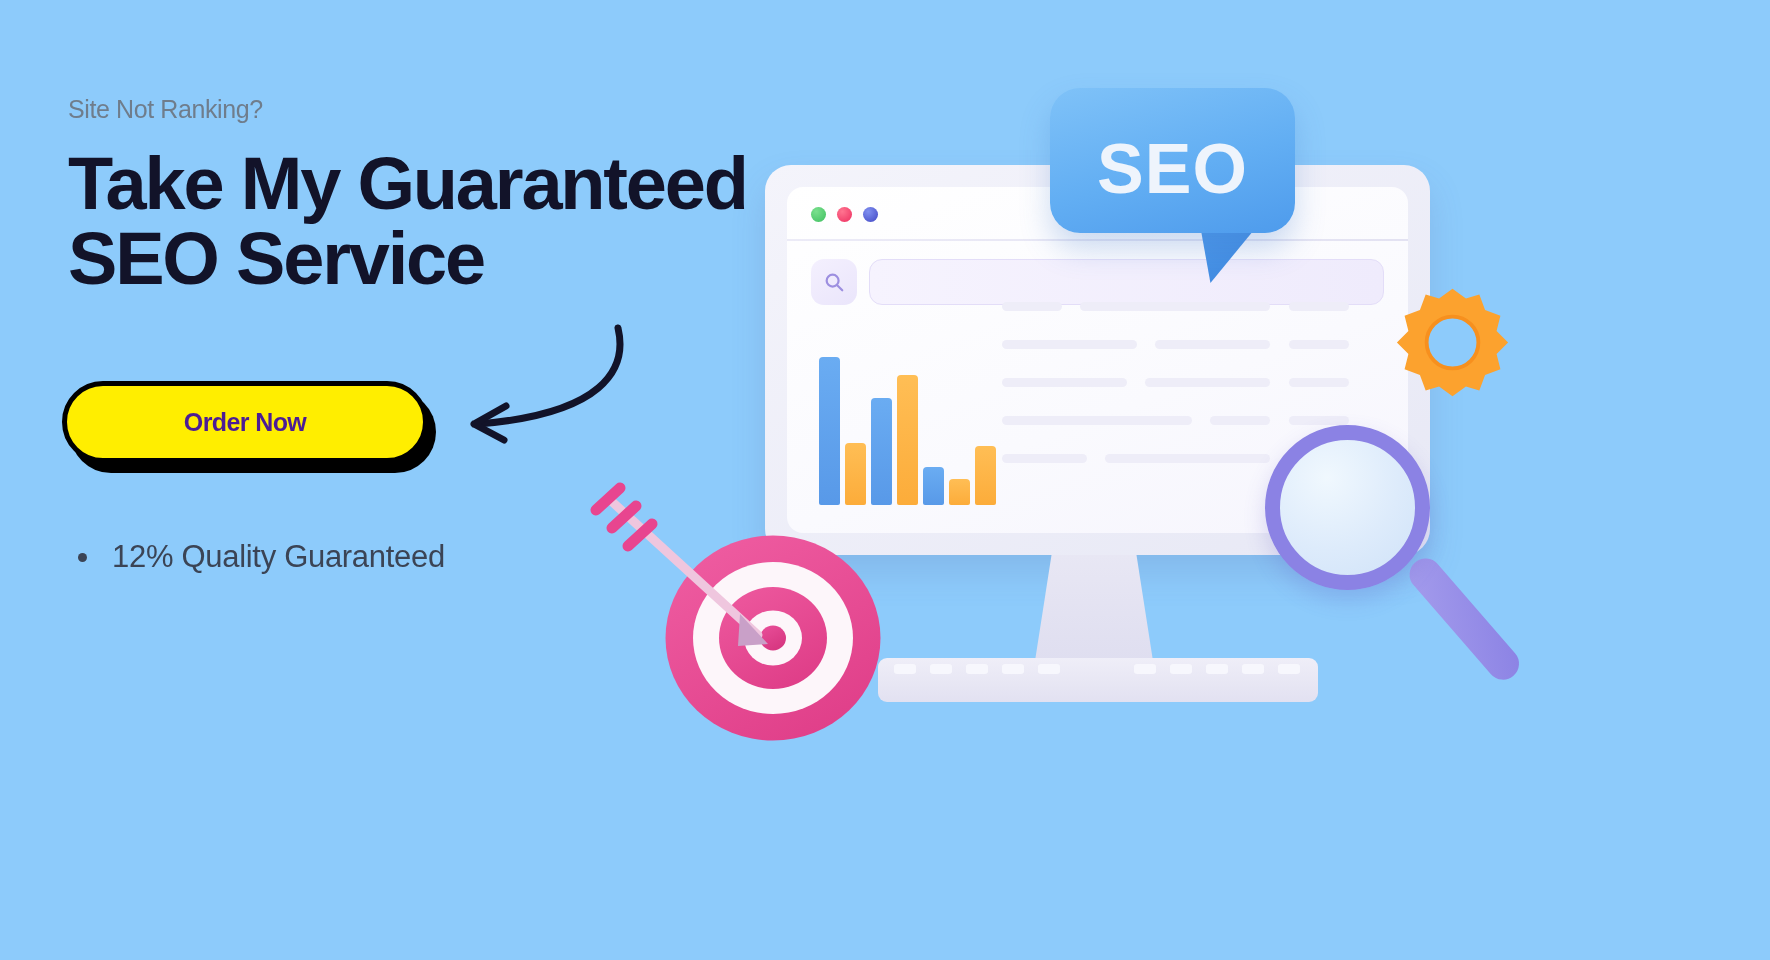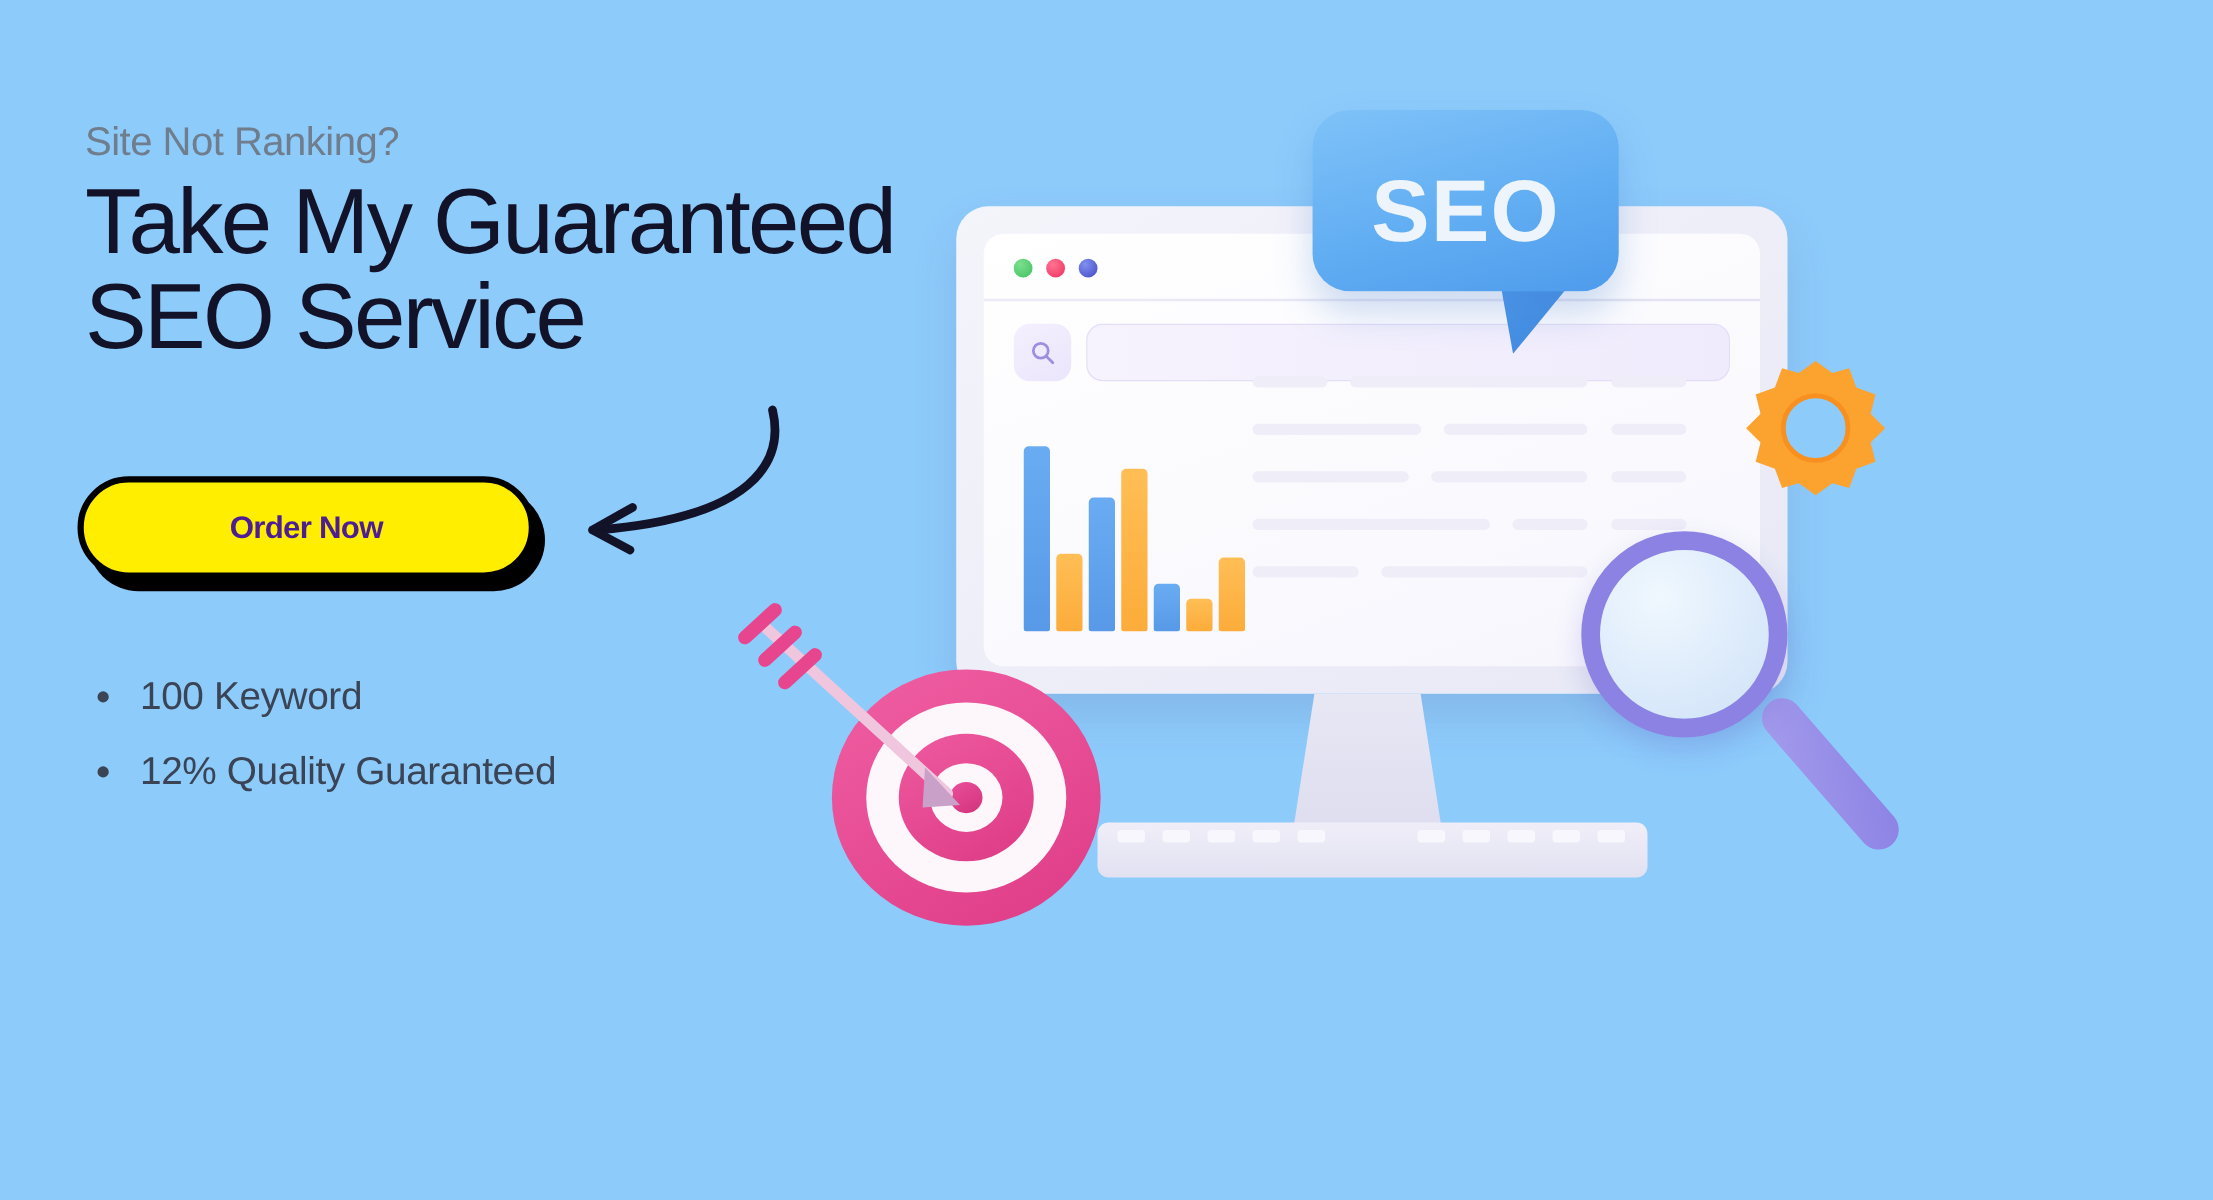--- a/index.html
+++ b/index.html
@@ -8,31 +8,31 @@
     background:#8DCBFB;
     font-family:"Liberation Sans", sans-serif;
     position:relative;
   }
   #banner { position:absolute; inset:0; background:#8DCBFB; }
 
   
   .copy { position:absolute; left:68px; top:96px; width:800px; }
 
   .eyebrow {
-    font-size:32px;
+    font-size:25px;
     font-weight:400;
     color:#6F7D8C;
     letter-spacing:-0.4px;
     line-height:1.1;
   }
 
   .headline {
-    margin-top:8px;
+    margin-top:22px;
     font-size:74px;
-    font-weight:400;
+    font-weight:700;
     color:#121329;
     line-height:1.02;
     letter-spacing:-2.2px;
     max-width:700px;
   }
   .headline .l2 { display:block; }
 
   
   .cta-wrap { position:absolute; left:62px; top:381px; width:380px; height:92px; }
   .cta-shadow {
@@ -210,24 +210,20 @@
       <span class="cta-label">Order Now</span>
     </div>
   </div>
 
   <svg class="arrow" viewBox="0 0 180 130">
     <path d="M166 6 C176 48, 150 92, 26 102" fill="none" stroke="#121329" stroke-width="7" stroke-linecap="round"></path>
     <path d="M22 102 L54 84 M22 102 L52 118" fill="none" stroke="#121329" stroke-width="7" stroke-linecap="round"></path>
   </svg>
 
   <ul class="features">
-    <li class="feature">
-      <span class="dot"></span>
-      <span>100 Keyword</span>
-    </li>
     <li class="feature">
       <span class="dot"></span>
       <span>12% Quality Guaranteed</span>
     </li>
   </ul>
 
   <div class="illus">
 
     <div class="monitor-body">
       <div class="monitor-screen">

